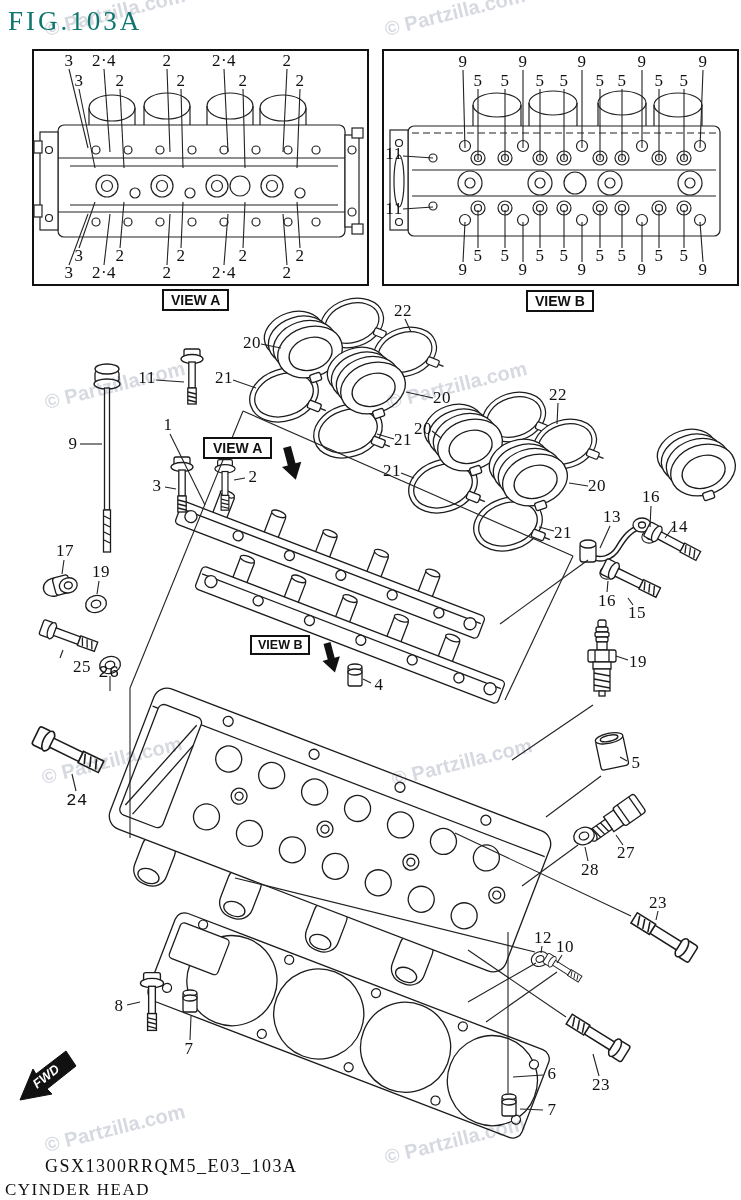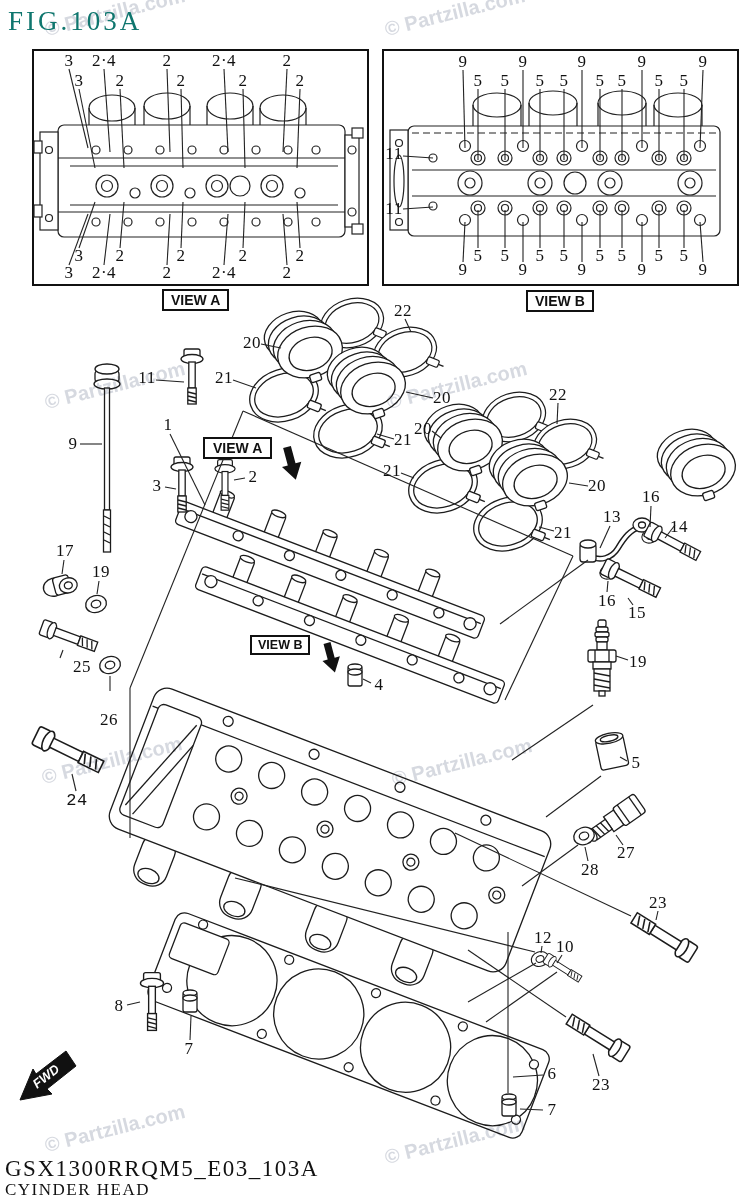--- a/index.html
+++ b/index.html
@@ -16,21 +16,21 @@
   #capA{left:162px;top:289px;}
   #capB{left:526px;top:290px;}
   #capA2{left:203px;top:437px;}
   #capB2{left:250px;top:635px;}
   .co{position:absolute;transform:translate(-50%,-50%);font-size:17px;color:#111;
       white-space:nowrap;z-index:3;letter-spacing:0.5px;}
   .wm{position:absolute;font-family:"Liberation Sans",sans-serif;font-size:20px;font-weight:bold;
       white-space:nowrap;transform:rotate(-14deg);transform-origin:left bottom;
       mix-blend-mode:multiply;opacity:0.75;z-index:2;pointer-events:none;}
   .footer-line{position:absolute;left:5px;color:#111;letter-spacing:1.5px;z-index:4;}
-  #footer-code{top:1156px;font-size:23px;}
+  #footer-code{top:1156px;font-size:18px;margin-left:40px;}
   #footer-name{top:1180px;font-size:17px;}
 </style>
 </head>
 <body>
 
 <div id="stage">
 
 <svg id="art" width="741" height="1200" viewBox="0 0 741 1200">
   <defs>
     <g id="boot" fill="#fff" stroke="#1c1c1c" stroke-width="1.3">
@@ -607,21 +607,21 @@
       <div class="co" style="left: 392px; top: 471px;">21</div>
       <div class="co" style="left: 558px; top: 395px;">22</div>
       <div class="co" style="left: 597px; top: 486px;">20</div>
       <div class="co" style="left: 563px; top: 533px;">21</div>
       <div class="co" style="left: 253px; top: 477px;">2</div>
       <div class="co" style="left: 157px; top: 486px;">3</div>
       <div class="co" style="left: 379px; top: 685px;">4</div>
       <div class="co" style="left: 65px; top: 551px;">17</div>
       <div class="co" style="left: 101px; top: 572px;">19</div>
       <div class="co" style="left: 58px; top: 667px; margin-left: 24px;">25</div>
-      <div class="co" style="left: 109px; top: 720px;">26</div>
+      <div class="co" style="left: 109px; top: 672px; font-family: Liberation Mono, monospace;">26</div>
       <div class="co" style="left: 77px; top: 800px; font-family: Liberation Mono, monospace;">24</div>
       <div class="co" style="left: 612px; top: 517px;">13</div>
       <div class="co" style="left: 651px; top: 497px;">16</div>
       <div class="co" style="left: 679px; top: 517px; margin-top: 10px;">14</div>
       <div class="co" style="left: 607px; top: 601px;">16</div>
       <div class="co" style="left: 637px; top: 613px;">15</div>
       <div class="co" style="left: 638px; top: 662px;">19</div>
       <div class="co" style="left: 636px; top: 763px;">5</div>
       <div class="co" style="left: 626px; top: 853px;">27</div>
       <div class="co" style="left: 590px; top: 870px;">28</div>

